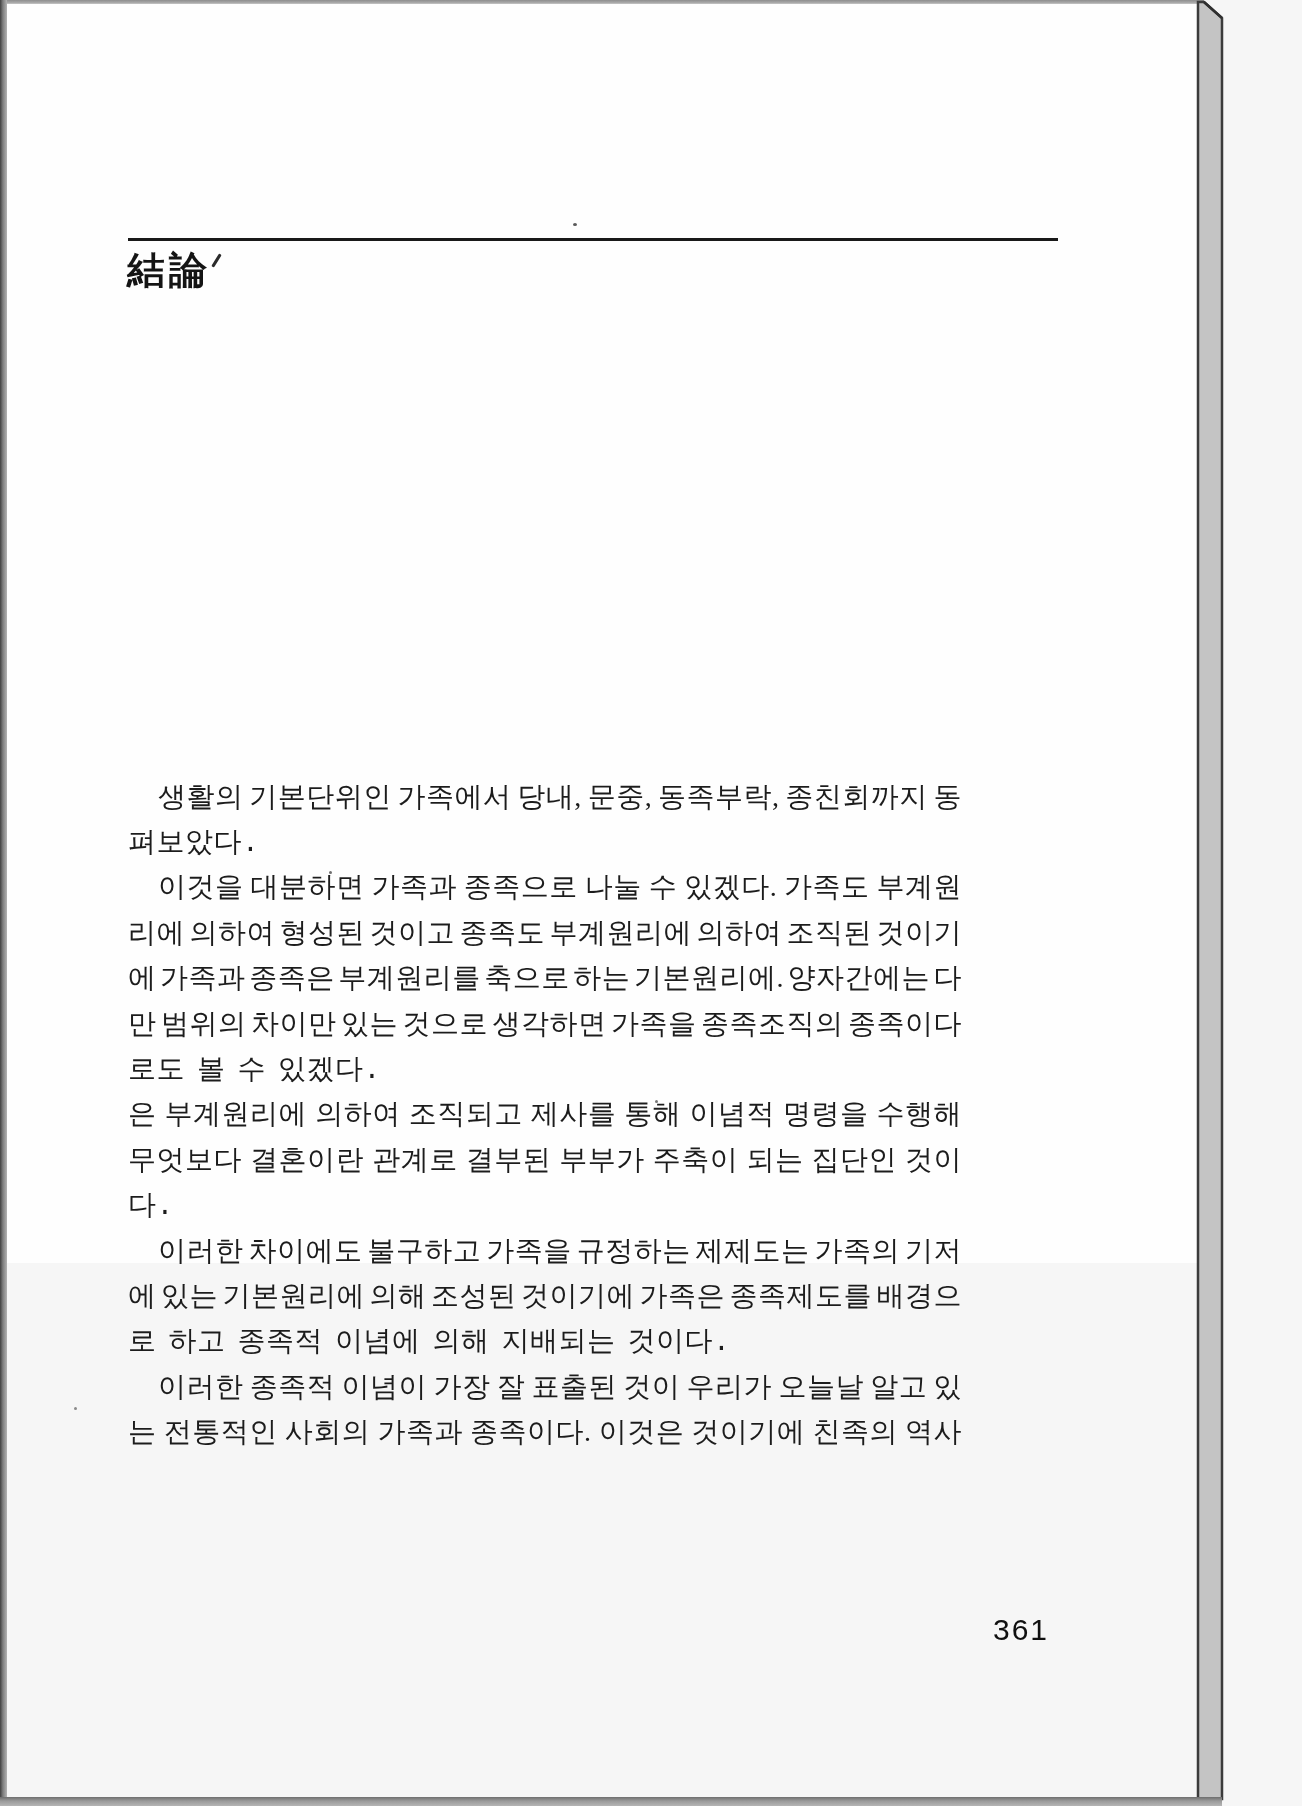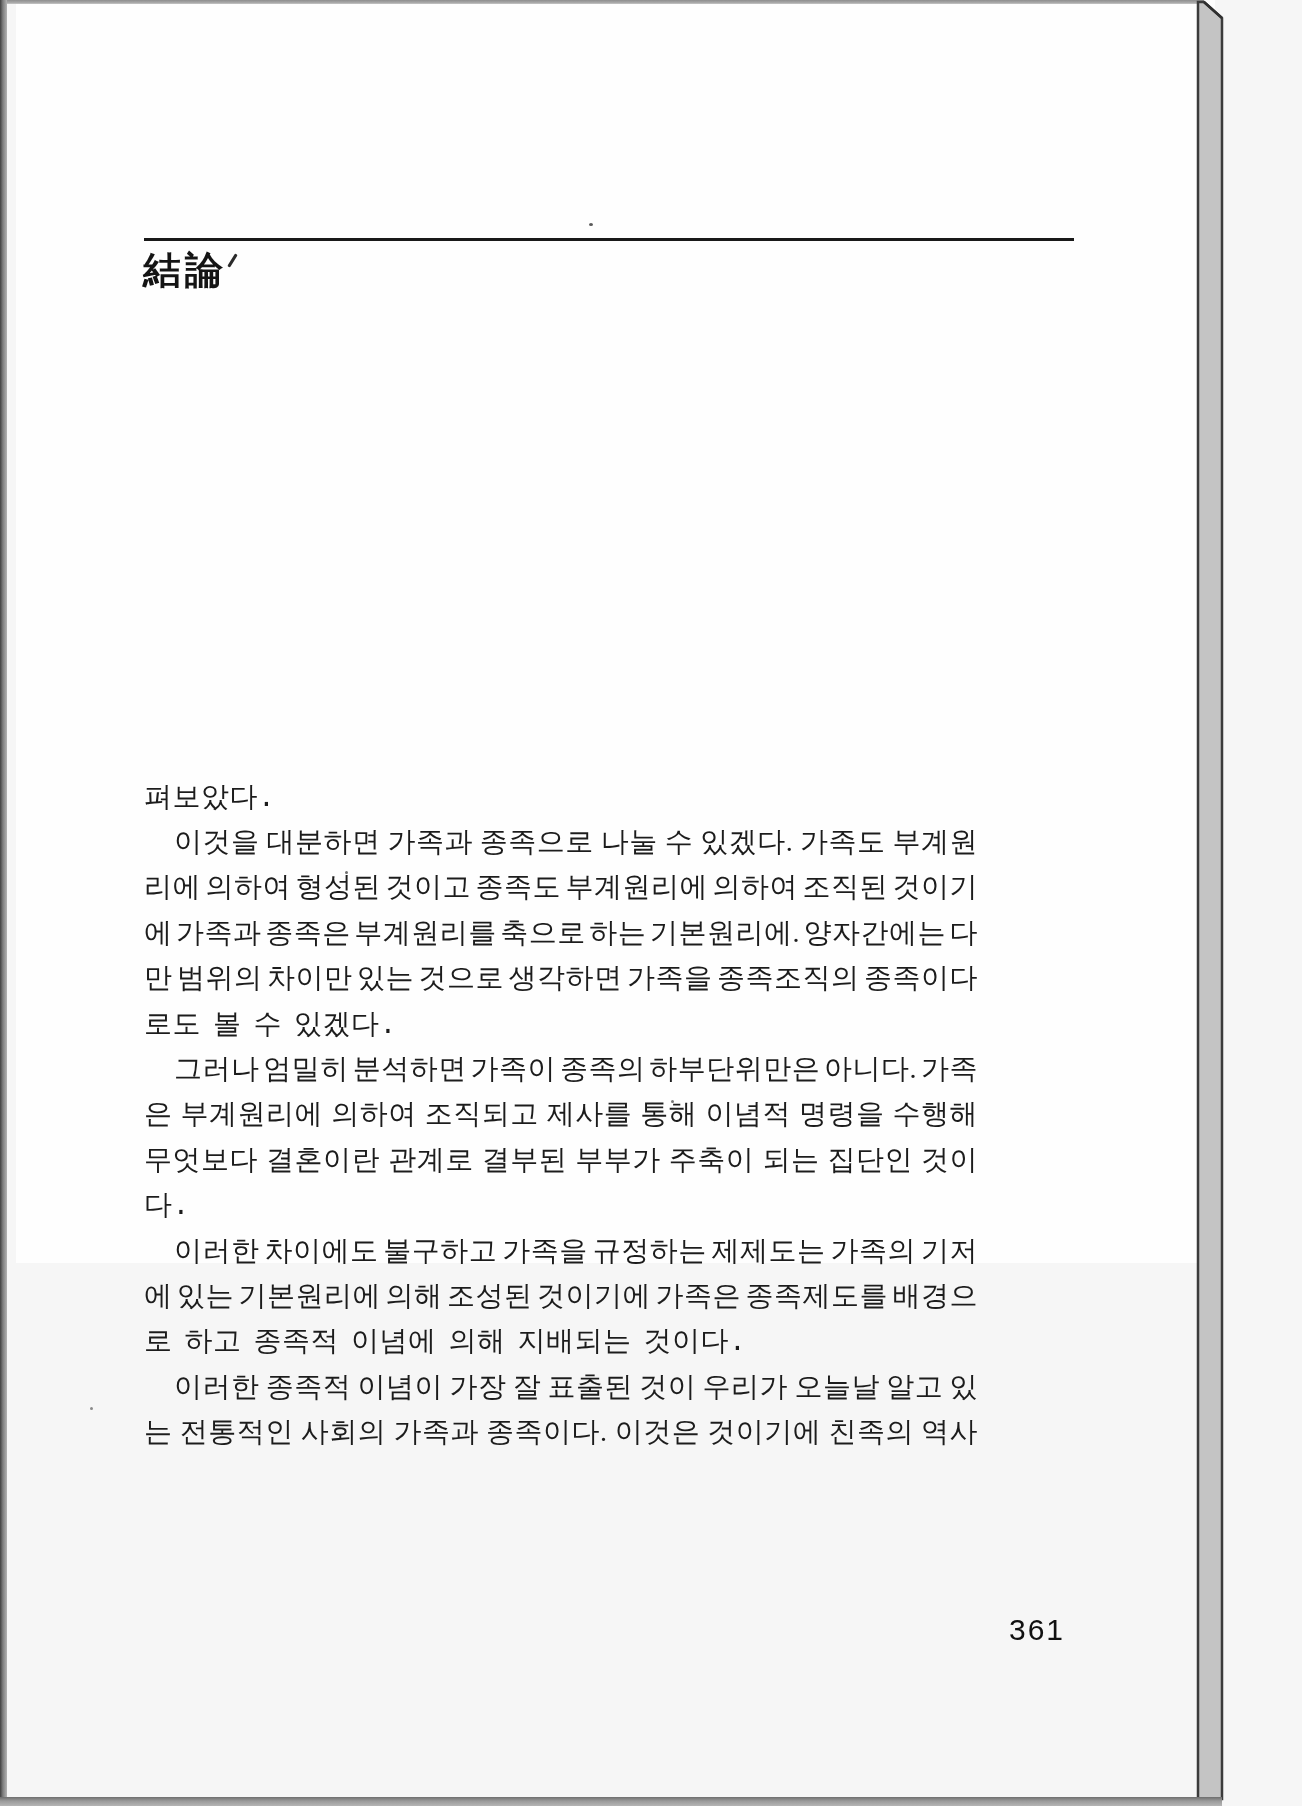--- a/index.html
+++ b/index.html
@@ -7,21 +7,21 @@
   body {
     position: relative;
     background: #f6f6f6;
     font-family: "Liberation Serif", "DejaVu Serif", serif;
     overflow: hidden;
   }
 
   
   .page {
     position: absolute;
-    left: 16px; top: 0;
+    left: 0; top: 0;
     width: 1199px; height: 1263px;
     background: #fefefe;
   }
   .edge-top {
     position: absolute;
     left: 0; top: 0;
     width: 1204px; height: 4px;
     background: linear-gradient(180deg, #8e8e8e 0%, #ababab 70%, #c9c9c9 100%);
   }
   .edge-left {
@@ -105,20 +105,30 @@
 </style>
 </head>
 <body>
 
 <div class="page">
   <div class="chapter-rule"></div>
   <div class="chapter-title">結論</div>
   <div class="scan-mark"></div>
 
   <div class="body-text">
+      <div class="line just indent">
+        <span>생활의</span>
+        <span>기본단위인</span>
+        <span>가족에서</span>
+        <span>당내,</span>
+        <span>문중,</span>
+        <span>동족부락,</span>
+        <span>종친회까지</span>
+        <span>동</span>
+      </div>
       <div class="line last">
         <span>펴보았다.</span>
       </div>
       <div class="line just indent">
         <span>이것을</span>
         <span>대분하면</span>
         <span>가족과</span>
         <span>종족으로</span>
         <span>나눌</span>
         <span>수</span>
@@ -157,30 +167,20 @@
         <span>생각하면</span>
         <span>가족을</span>
         <span>종족조직의</span>
         <span>종족이다</span>
       </div>
       <div class="line last">
         <span>로도</span>
         <span>볼</span>
         <span>수</span>
         <span>있겠다.</span>
-      </div>
-      <div class="line just indent">
-        <span>그러나</span>
-        <span>엄밀히</span>
-        <span>분석하면</span>
-        <span>가족이</span>
-        <span>종족의</span>
-        <span>하부단위만은</span>
-        <span>아니다.</span>
-        <span>가족</span>
       </div>
       <div class="line just">
         <span>은</span>
         <span>부계원리에</span>
         <span>의하여</span>
         <span>조직되고</span>
         <span>제사를</span>
         <span>통해</span>
         <span>이념적</span>
         <span>명령을</span>

